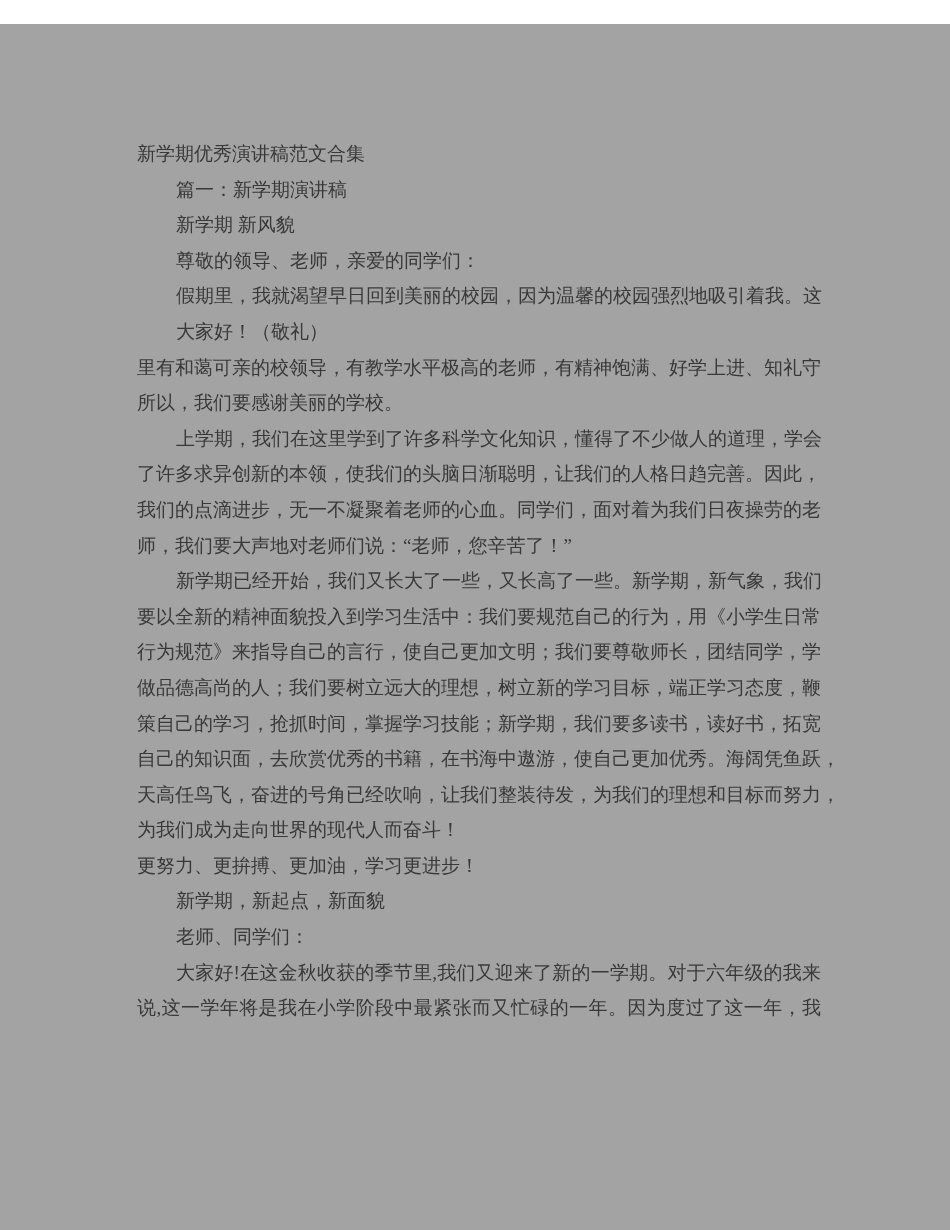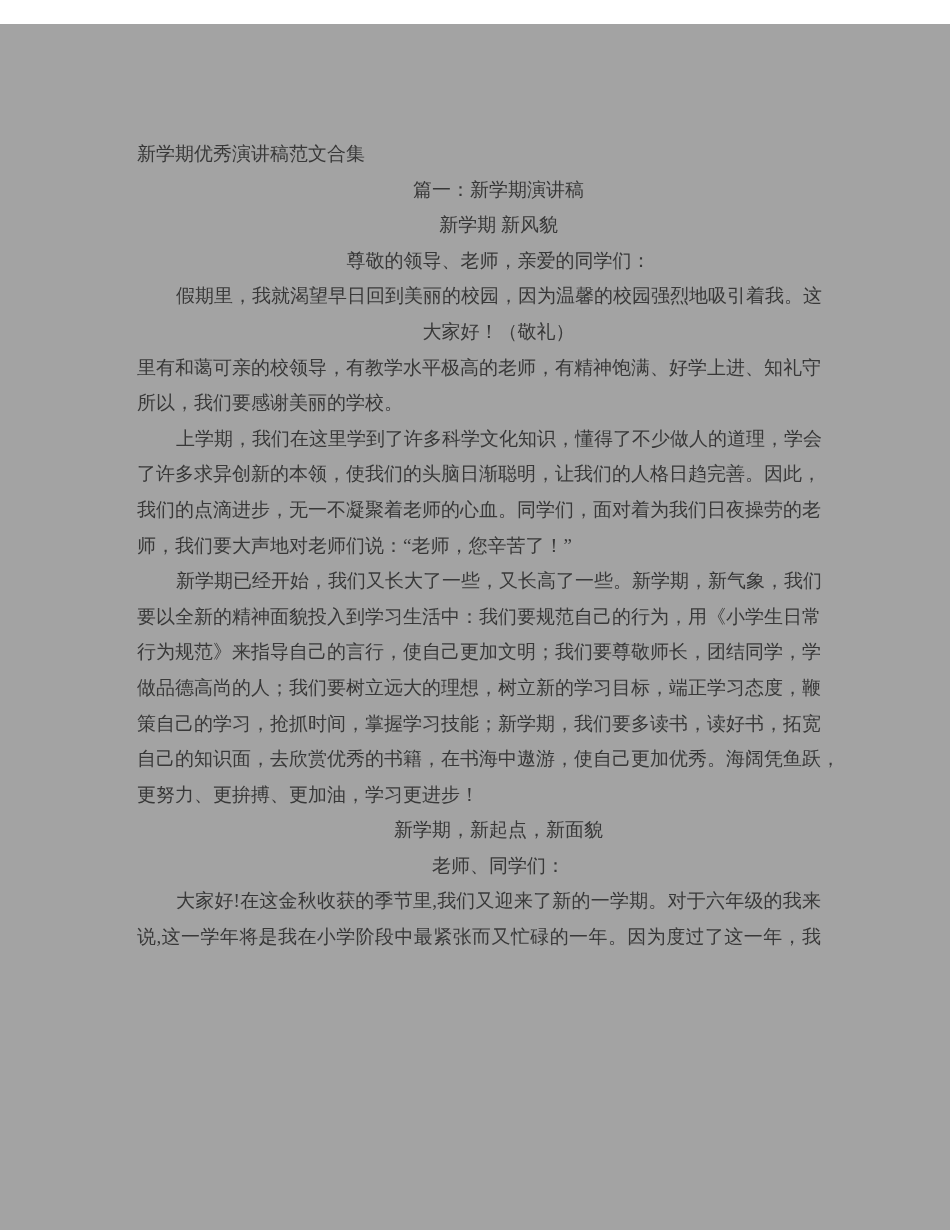--- a/index.html
+++ b/index.html
@@ -25,21 +25,21 @@
     font-size: 19px;
     line-height: 35.6px;
     text-align: left;
   }
   .ln {
     height: 35.6px;
     white-space: nowrap;
     overflow: visible;
   }
   
-  .ind { text-indent: 39px; text-align: center; }
+  .ind { text-indent: 39px; }
   
   .jf {
     text-align: justify;
     text-align-last: justify;
     -moz-text-align-last: justify;
   }
 </style>
 </head>
 <body>
 
@@ -56,19 +56,21 @@
     <div class="ln ind jf">上学期，我们在这里学到了许多科学文化知识，懂得了不少做人的道理，学会</div>
     <div class="ln jf">了许多求异创新的本领，使我们的头脑日渐聪明，让我们的人格日趋完善。因此，</div>
     <div class="ln jf">我们的点滴进步，无一不凝聚着老师的心血。同学们，面对着为我们日夜操劳的老</div>
     <div class="ln">师，我们要大声地对老师们说：“老师，您辛苦了！”</div>
     <div class="ln ind jf">新学期已经开始，我们又长大了一些，又长高了一些。新学期，新气象，我们</div>
     <div class="ln jf">要以全新的精神面貌投入到学习生活中：我们要规范自己的行为，用《小学生日常</div>
     <div class="ln jf">行为规范》来指导自己的言行，使自己更加文明；我们要尊敬师长，团结同学，学</div>
     <div class="ln jf">做品德高尚的人；我们要树立远大的理想，树立新的学习目标，端正学习态度，鞭</div>
     <div class="ln jf">策自己的学习，抢抓时间，掌握学习技能；新学期，我们要多读书，读好书，拓宽</div>
     <div class="ln jf">自己的知识面，去欣赏优秀的书籍，在书海中遨游，使自己更加优秀。海阔凭鱼跃，</div>
+    <div class="ln jf">天高任鸟飞，奋进的号角已经吹响，让我们整装待发，为我们的理想和目标而努力，</div>
+    <div class="ln">为我们成为走向世界的现代人而奋斗！</div>
     <div class="ln">更努力、更拚搏、更加油，学习更进步！</div>
     <div class="ln ind">新学期，新起点，新面貌</div>
     <div class="ln ind">老师、同学们：</div>
     <div class="ln ind jf">大家好!在这金秋收获的季节里,我们又迎来了新的一学期。对于六年级的我来</div>
     <div class="ln jf">说,这一学年将是我在小学阶段中最紧张而又忙碌的一年。因为度过了这一年，我</div>
   </div>
 </div>
 
 </body></html>

